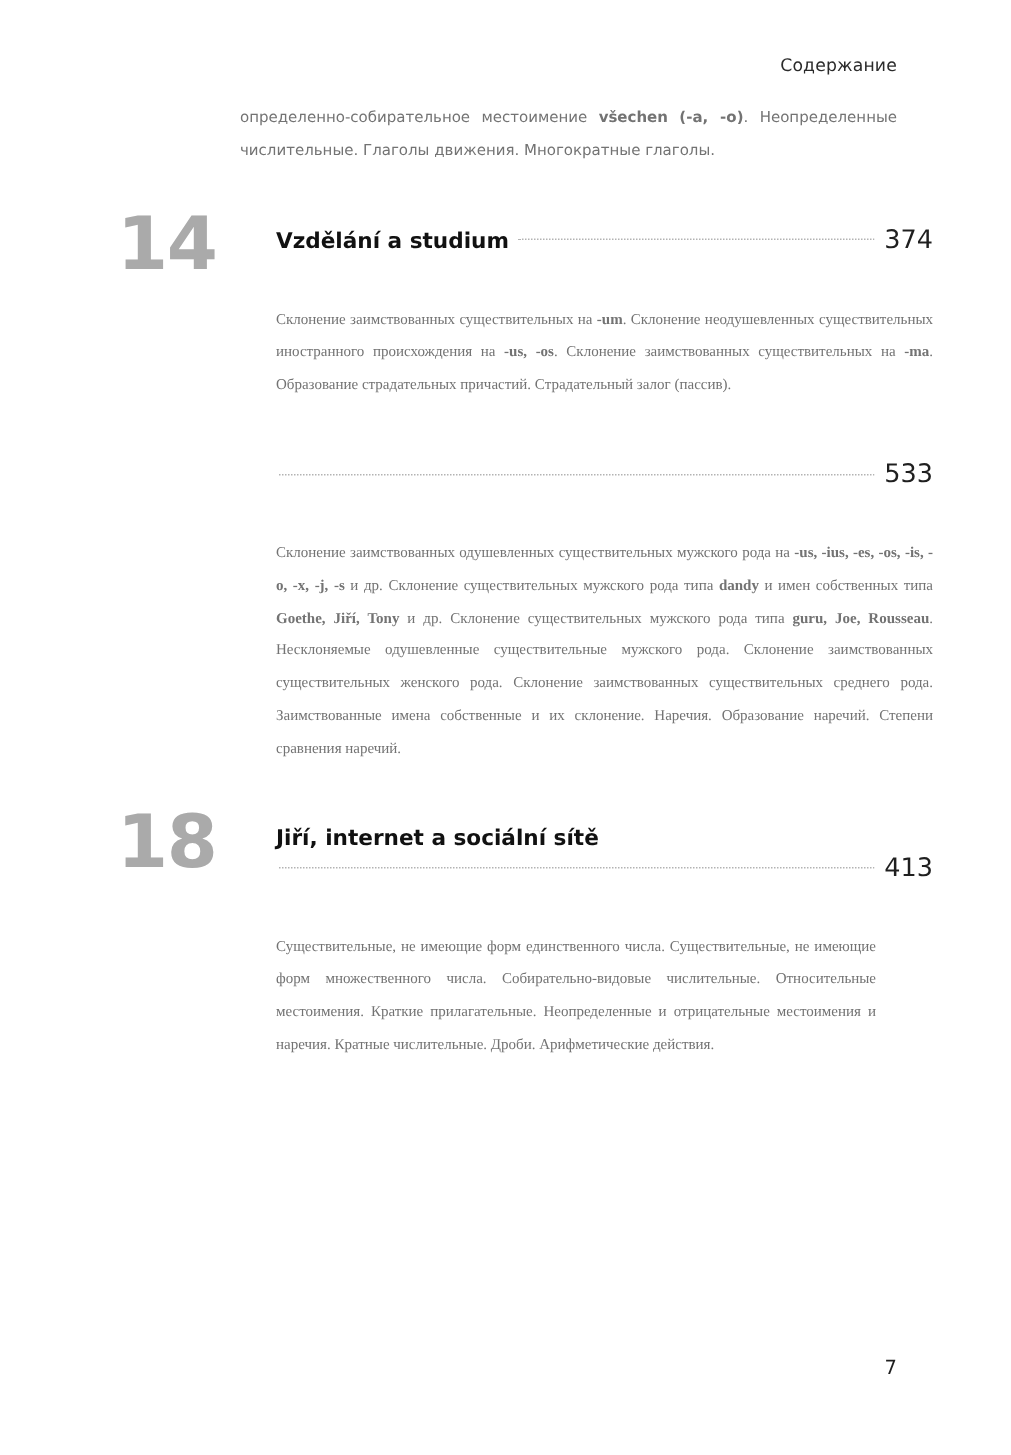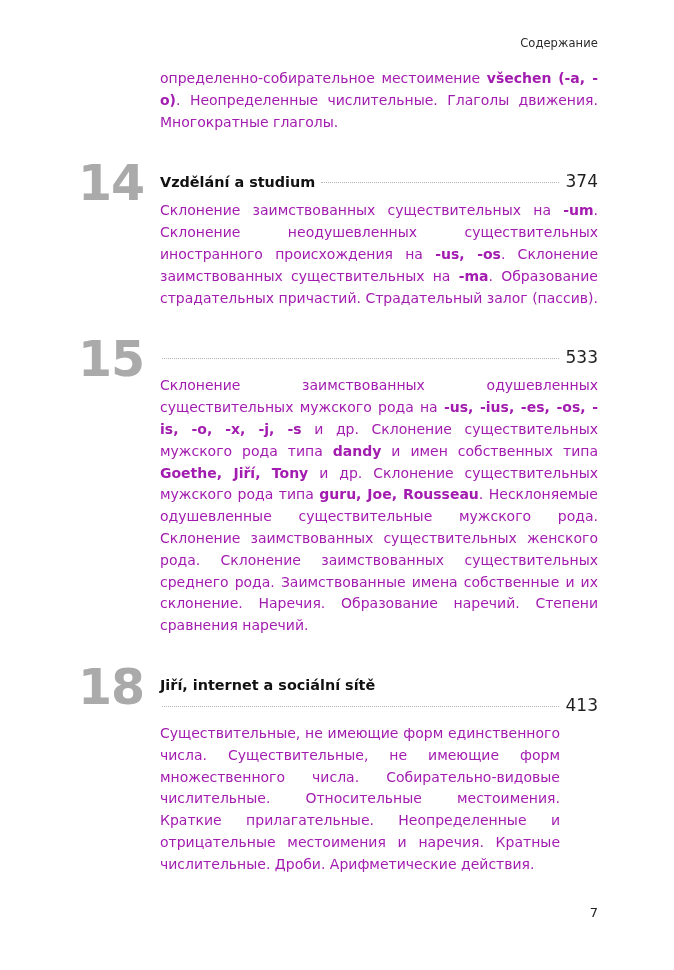--- a/index.html
+++ b/index.html
@@ -41,34 +41,35 @@
     position: absolute;
     left: 0;
     top: 68px;
     width: 674px;
   }
 
   .para {
     position: relative;
     margin-left: 160px;
     width: 438px;
-    font-size: 14px;
+    font-size: 10px;
     line-height: 21.8px;
     text-align: justify;
     text-justify: inter-word;
-    color: #a21caf;
+    color: #737373;
     hyphens: manual;
   }
 
   .para b, .title b { font-weight: 700; }
 
   
   .chapter {
     position: relative;
     margin-top: 38px;
+    padding-left: 24px;
   }
 
   .chapter-num {
     position: absolute;
     left: 78px;
     top: -12px;
     width: 76px;
     text-align: left;
     font-size: 49px;
     font-weight: 700;
@@ -116,21 +117,22 @@
 
   .page-num {
     white-space: nowrap;
     font-weight: 400;
     font-size: 17px;
     color: #1f1f1f;
     padding-left: 5px;
   }
 
   .chapter-body {
-    margin-top: 8px;
+    margin-top: 32px;
+    font-family: Liberation Serif, serif;
   }
 
   
   .body-narrow { width: 400px; }
 
   
   .folio {
     position: absolute;
     left: 160px;
     top: 905px;
@@ -157,21 +159,20 @@
         <div class="title-line">
           <span class="title-text">Vzdělání a studium</span>
           <span class="leader"></span>
           <span class="page-num">374</span>
         </div>
       </div>
       <div class="para chapter-body"><span>Склонение заимствованных существительных на </span><b>-um</b><span>. Склонение неодушевленных существительных иностранного происхождения на </span><b>-us, -os</b><span>. Склонение заимствованных существительных на </span><b>-ma</b><span>. Образование страдательных причастий. Страдательный залог (пассив).</span></div>
     </div>
 
     <div class="chapter">
-      <div class="chapter-num">15</div>
       <div class="title-row">
         <div class="title-line">
           <span class="leader"></span>
           <span class="page-num">533</span>
         </div>
       </div>
       <div class="para chapter-body"><span>Склонение заимствованных одушевленных существительных мужского рода на </span><b>-us, -ius, -es, -os, -is, -o, -x, -j, -s</b><span> и др. Склонение существительных мужского рода типа </span><b>dandy</b><span> и имен собственных типа </span><b>Goethe, Jiří, Tony</b><span> и др. Склонение существительных мужского рода типа </span><b>guru, Joe, Rousseau</b><span>. Несклоняемые одушевленные существительные мужского рода. Склонение заимствованных существительных женского рода. Склонение заимствованных существительных среднего рода. Заимствованные имена собственные и их склонение. Наречия. Образование наречий. Степени сравнения наречий.</span></div>
     </div>
 
     <div class="chapter">

